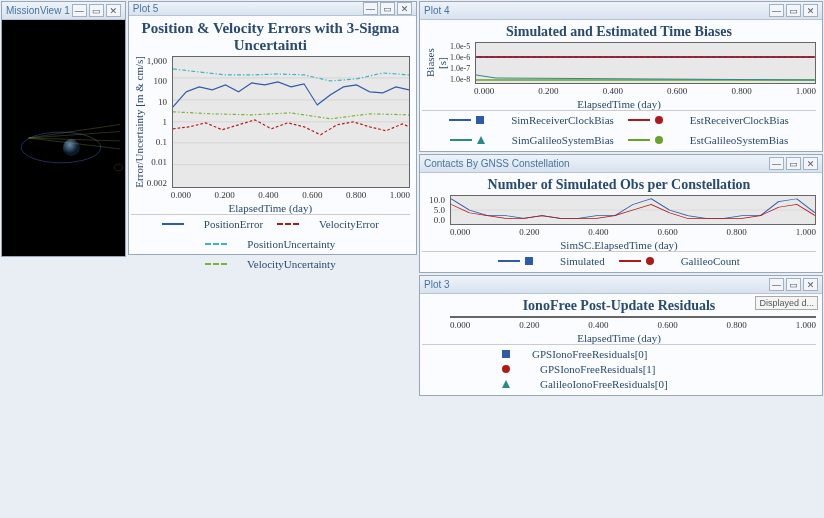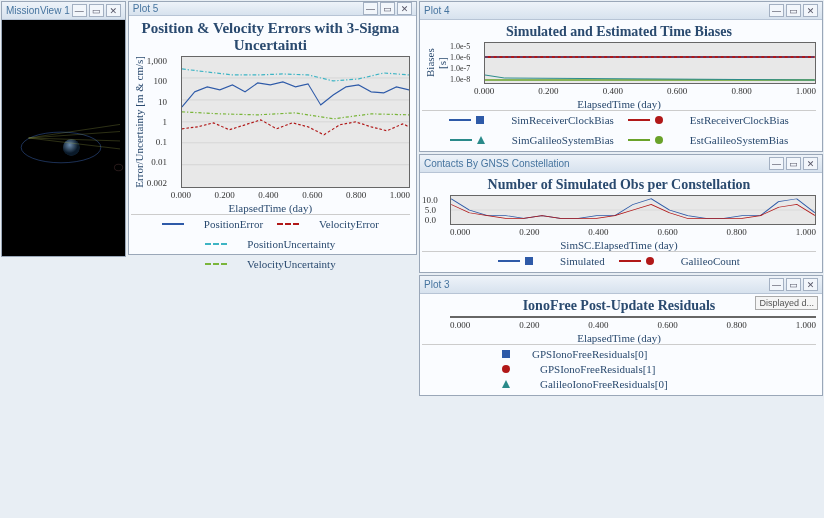--- a/index.html
+++ b/index.html
@@ -90,21 +90,21 @@
     border: 1px solid #666;
     min-height: 0;
   }
   .yticks {
     display: flex;
     flex-direction: column;
     justify-content: space-between;
     font-size: 9px;
     color: #333;
     text-align: right;
-    padding-right: 14px;
+    padding-right: 5px;
     font-family: Georgia, serif;
   }
   .xticks {
     display: flex;
     justify-content: space-between;
     font-size: 9px;
     color: #333;
     padding: 2px 0;
     font-family: Georgia, serif;
   }

